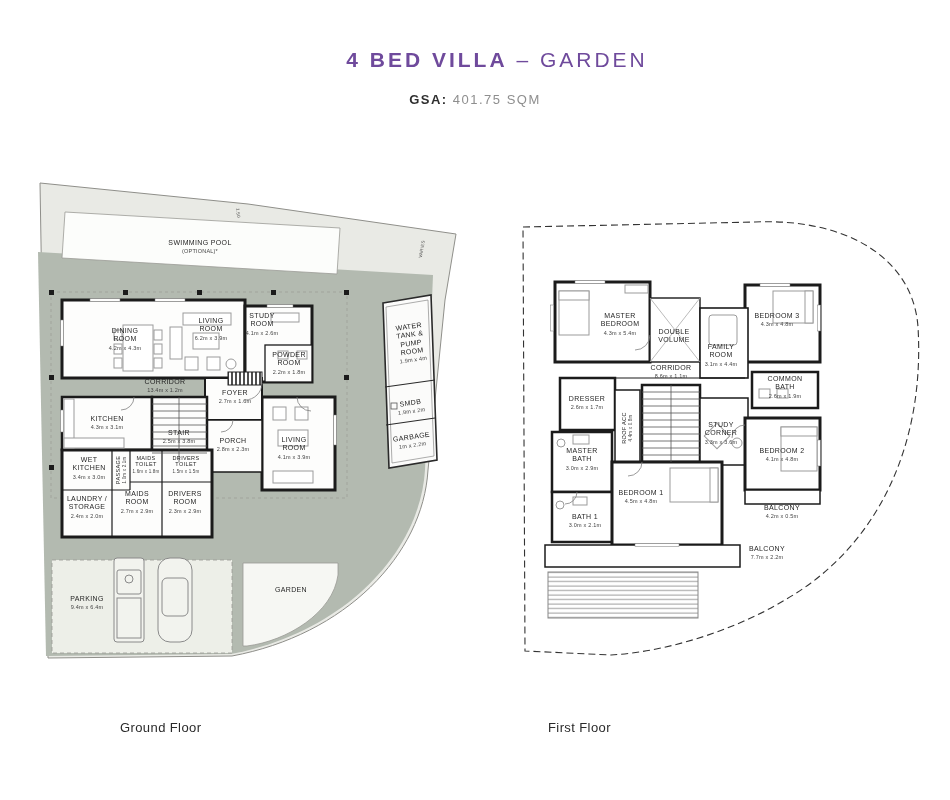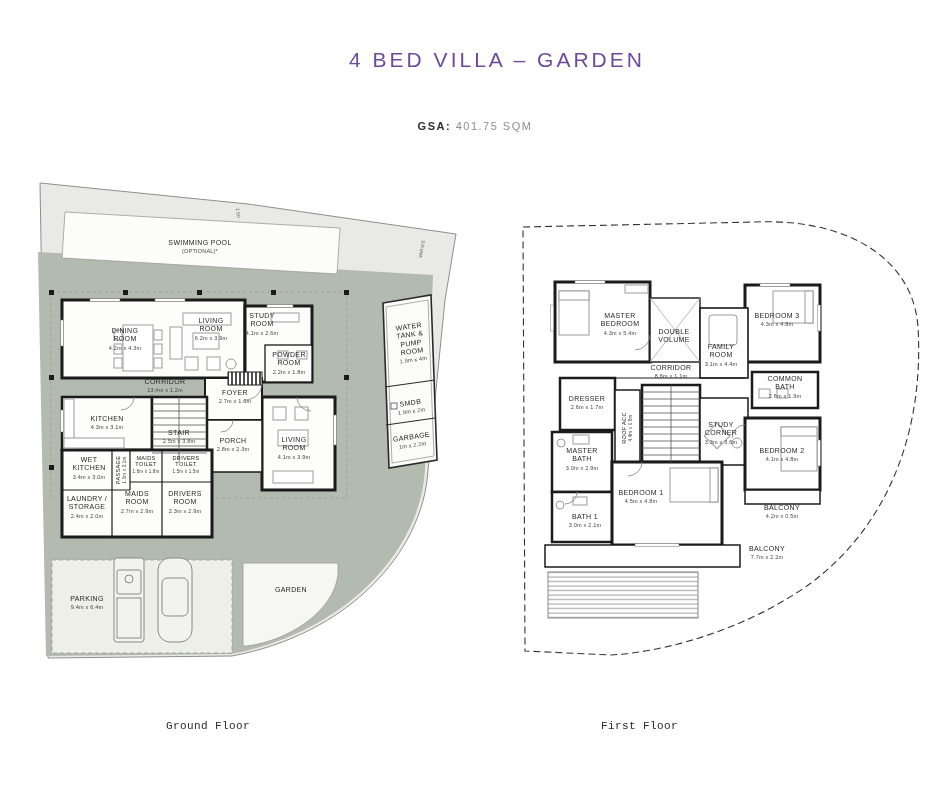--- a/index.html
+++ b/index.html
@@ -2,41 +2,41 @@
 <html><head>
 <meta charset="utf-8">
 <style>
   html,body{margin:0;padding:0;}
   body{
     width:950px;height:800px;position:relative;background:#ffffff;
     font-family:"Liberation Sans","DejaVu Sans",sans-serif;overflow:hidden;
   }
   .hdr{position:absolute;left:0;width:950px;text-align:center;}
   .title{top:48px;font-size:21px;letter-spacing:3px;color:#6f4a9c;}
-  .title .b{font-weight:normal;margin-left:44px;}
+  .title .b{font-weight:bold;margin-left:44px;}
   .title .l{font-weight:400;}
-  .gsa{top:92px;font-size:11px;letter-spacing:1.5px;margin-top:28px;}
+  .gsa{top:92px;font-size:13px;letter-spacing:1.5px;}
   .gsa .b{font-weight:bold;color:#2f2f2f;}
   .gsa .v{color:#8e8e8e;}
   .plan{position:absolute;}
   #gplan{left:35px;top:175px;width:430px;height:500px;}
   #fplan{left:515px;top:215px;width:420px;height:450px;}
   .plan svg{position:absolute;left:0;top:0;}
   .room-label{
     position:absolute;transform:translate(-50%,-50%);
     width:44px;text-align:center;color:#1f1f1f;line-height:1.18;
     pointer-events:none;
   }
   .rname{font-size:7px;letter-spacing:.35px;}
   .rdims{font-size:5.5px;color:#454545;letter-spacing:.2px;margin-top:1px;}
   .vert{transform:translate(-50%,-50%) rotate(-90deg);}
   .tilt{transform:translate(-50%,-50%) rotate(-8deg);}
   .tiny{font-size:4.5px;color:#555;letter-spacing:.3px;width:auto;}
-  .caption{position:absolute;top:720px;width:130px;text-align:right;
-    font-size:11px;color:#2a2a2a;letter-spacing:.4px;font-family:Liberation Mono, monospace;}
+  .caption{position:absolute;top:720px;width:130px;text-align:left;
+    font-size:13px;color:#2a2a2a;letter-spacing:.4px;}
   #gcap{left:120px;} #fcap{left:548px;}
 </style>
 </head>
 <body>
 
 <div class="hdr title">
   <span class="b">4 BED VILLA</span>
   <span class="l">–</span>
   <span class="l">GARDEN</span>
 </div>

